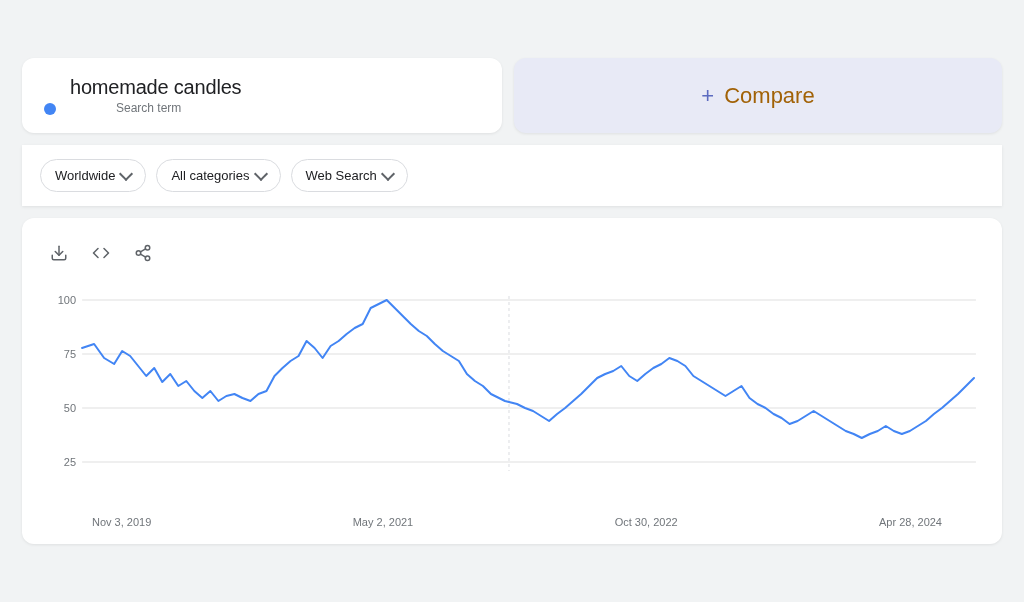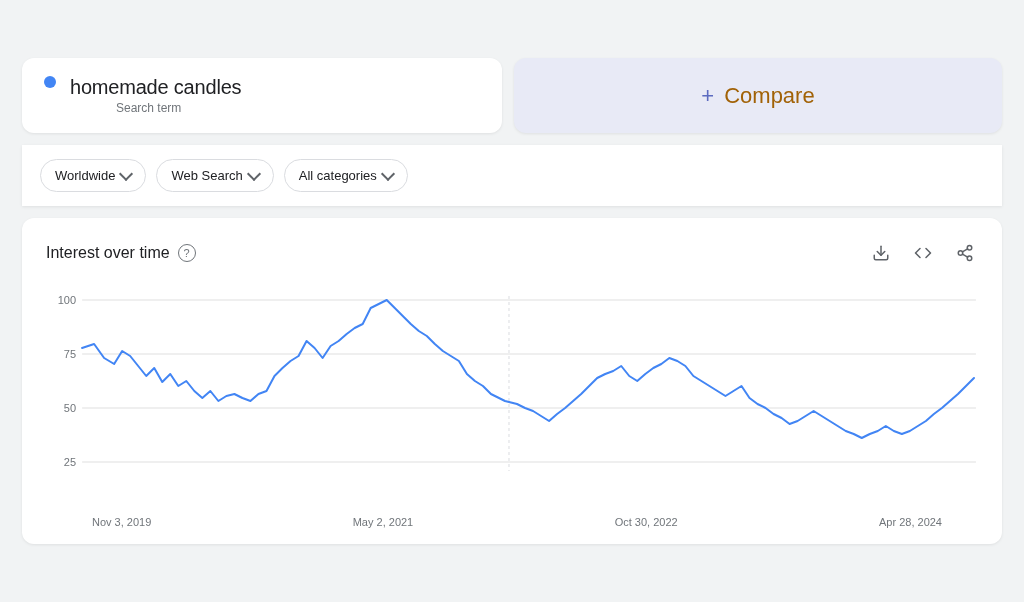--- a/index.html
+++ b/index.html
@@ -22,21 +22,21 @@
     .top-row {
       display: flex;
       gap: 12px;
     }
     .search-card {
       background: #fff;
       border-radius: 12px;
       padding: 18px 22px;
       flex: 0 0 480px;
       display: flex;
-      align-items: flex-start;
+      align-items: flex-end;
       gap: 14px;
       box-shadow: 0 1px 3px rgba(0,0,0,0.08);
     }
     .search-dot {
       width: 12px;
       height: 12px;
       border-radius: 50%;
       background: #4285F4;
       flex-shrink: 0;
     }
@@ -199,37 +199,31 @@
       <span class="compare-label">Compare</span>
     </div>
   </div>
 
   <div class="filter-row">
     <button class="filter-btn">
       <span>Worldwide</span>
       <span class="chevron-icon"></span>
     </button>
     <button class="filter-btn">
+      <span>All categories</span>
+      <span class="chevron-icon"></span>
+    </button>
+    <button class="filter-btn">
       <span>Web Search</span>
       <span class="chevron-icon"></span>
     </button>
-    <button class="filter-btn">
-      <span>All categories</span>
-      <span class="chevron-icon"></span>
-    </button>
   </div>
 
   <div class="chart-card">
     <div class="chart-header">
-      <div class="chart-title-group">
-        <span class="chart-title">Interest over time</span>
-        <div class="help-icon">
-          <span>?</span>
-        </div>
-      </div>
       <div class="chart-actions">
 
         <button class="chart-action-btn">
           <svg width="18" height="18" viewBox="0 0 24 24" fill="none" stroke="#5f6368" stroke-width="2" stroke-linecap="round" stroke-linejoin="round">
             <path d="M21 15v4a2 2 0 01-2 2H5a2 2 0 01-2-2v-4"></path>
             <polyline points="7 10 12 15 17 10"></polyline>
             <line x1="12" y1="15" x2="12" y2="3"></line>
           </svg>
         </button>
 

